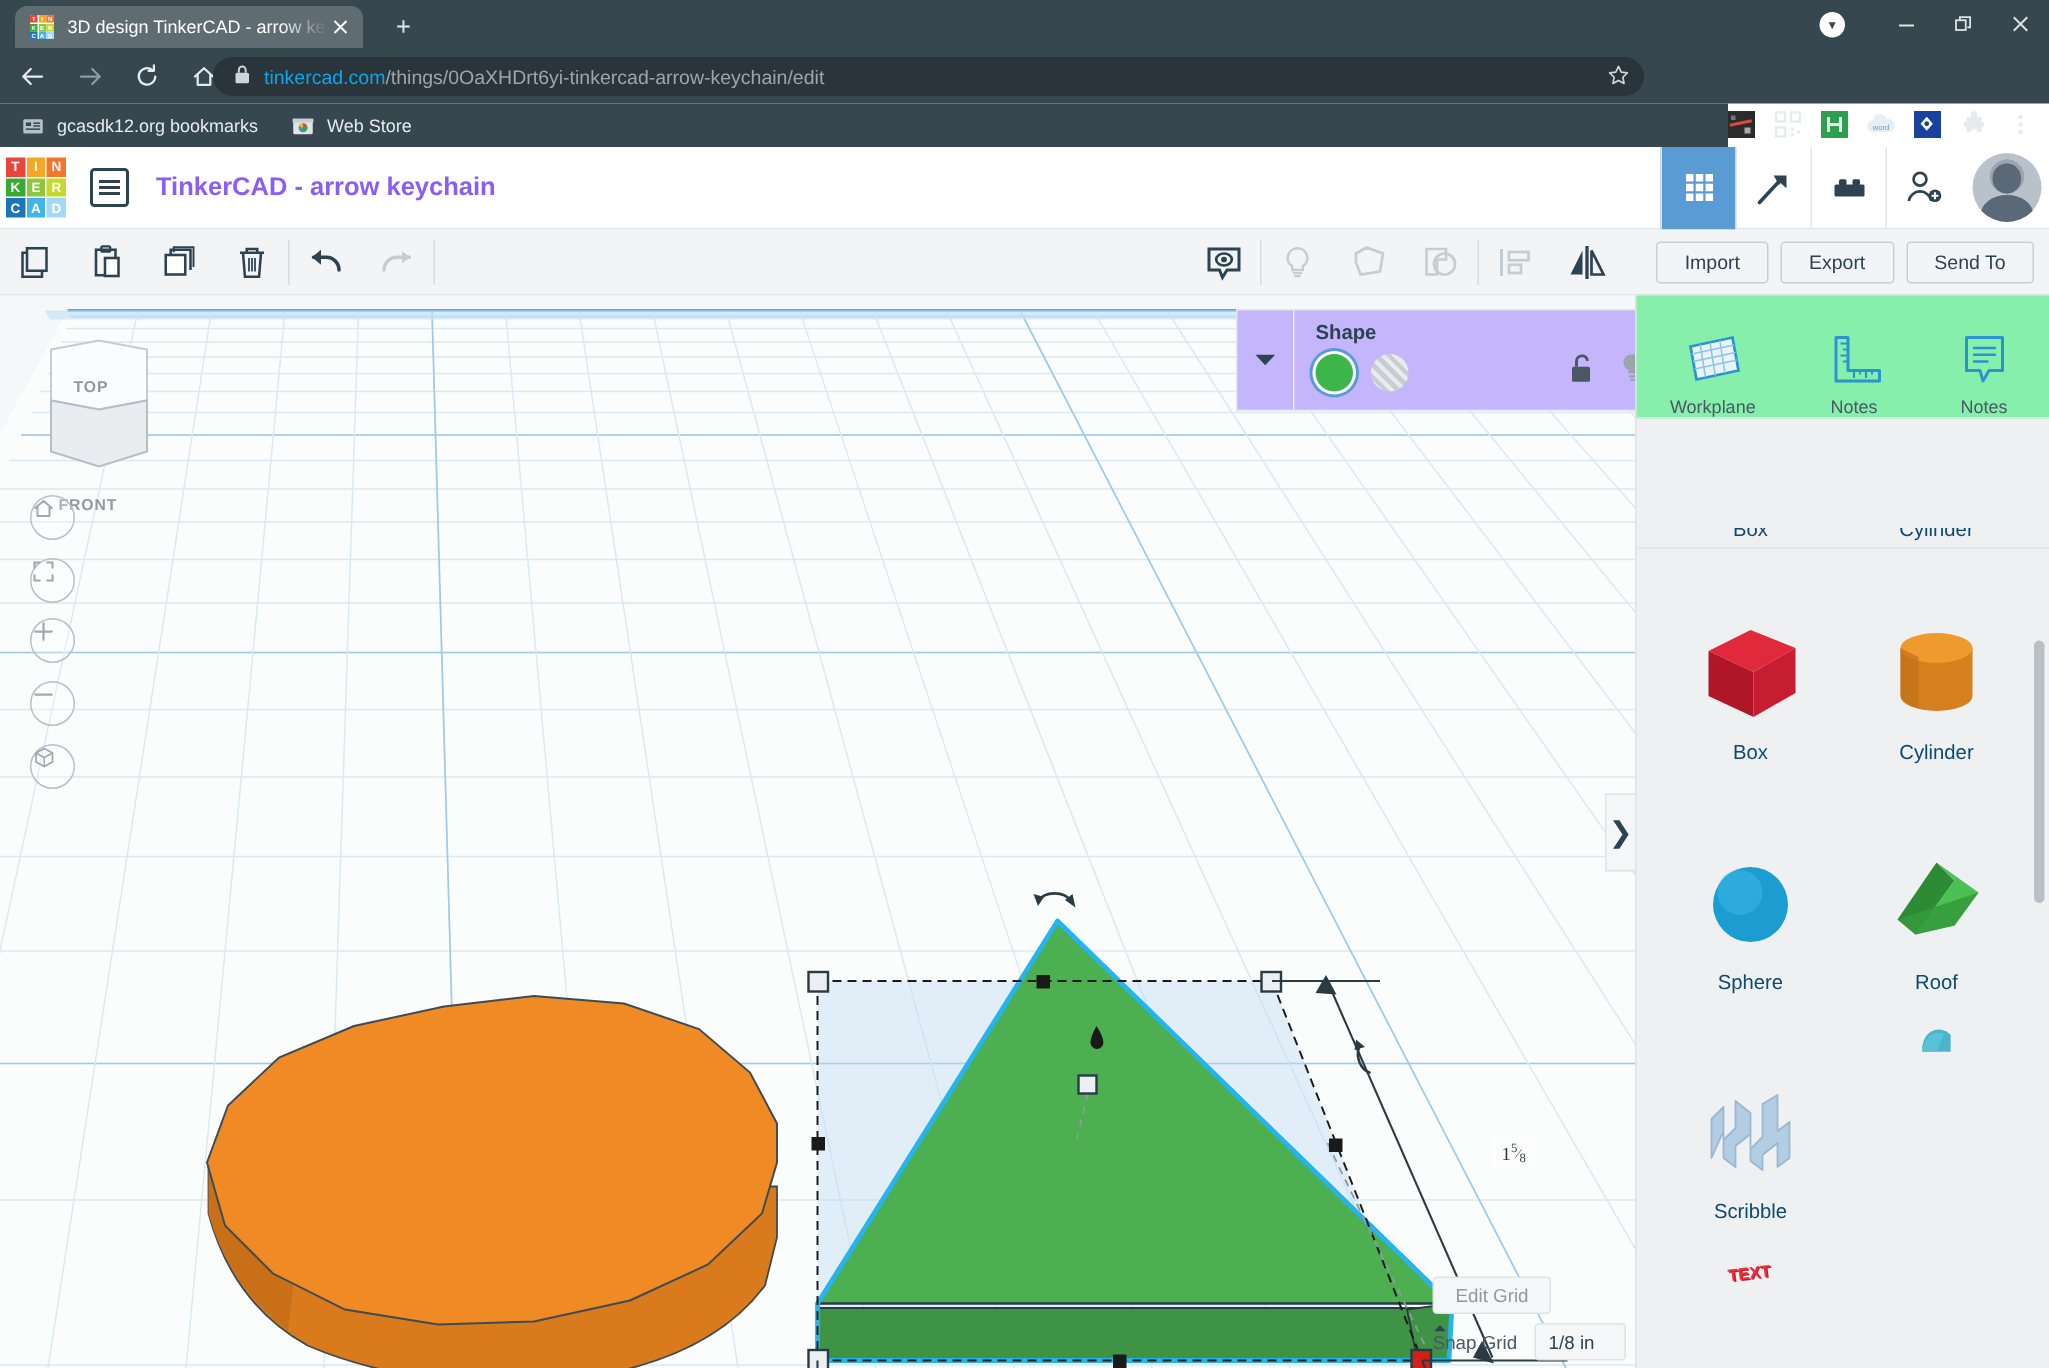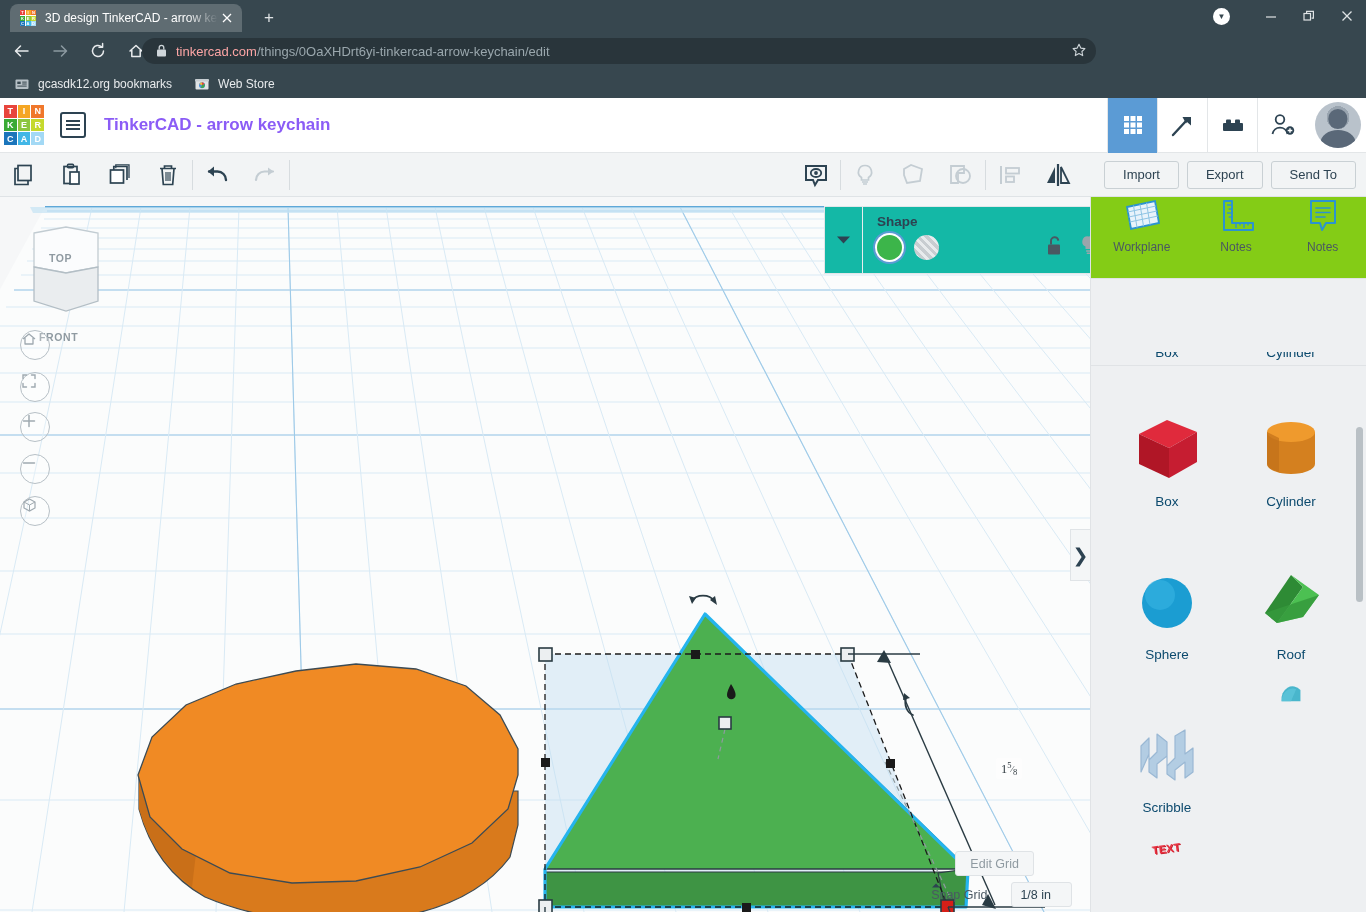--- a/index.html
+++ b/index.html
@@ -68,32 +68,32 @@
     display: flex; align-items: center; justify-content: center; font-size: 16px;
   }
   .navbtn.dim { color: #8c9aa1; }
   .omnibox {
     position: absolute; left: 142px; top: 6px; width: 954px; height: 26px;
     background: #29353b; border-radius: 13px; display: flex; align-items: center;
     padding: 0 10px 0 14px;
   }
   .omni-lock { color: #cfd6da; font-size: 11px; margin-right: 9px; }
   .omni-url { font-size: 13px; color: #9aa7ad; white-space: nowrap; }
-  .omni-url b { color: #fca5a5; font-weight: normal; }
+  .omni-url b { color: #0ea5e9; font-weight: normal; }
   .omni-star { margin-left: auto; color: #cfd6da; font-size: 13px; }
   .ext-row {
     position: absolute; right: 4px; top: 32px; height: 37px;
     display: flex; align-items: center;
   }
   .ext { width: 27px; height: 27px; margin: 0 2px; display: flex;
          align-items: center; justify-content: center; }
 
   
   .bookmarks {
-    position: absolute; top: 69px; left: 0; width: 1366px; height: 29px;
+    position: absolute; top: 69px; left: 0; width: 1152px; height: 29px;
     background: #37474f; display: flex; align-items: center; padding-left: 14px;
   }
   .bm { display: flex; align-items: center; margin-right: 22px; }
   .bm-ico { width: 16px; height: 16px; margin-right: 8px; }
   .bm-label { font-size: 12px; color: #e8ebed; }
 
   
   .tc-header {
     position: absolute; top: 98px; left: 0; width: 1366px; height: 55px;
     background: #ffffff; display: flex; align-items: center;
@@ -200,35 +200,35 @@
   .dimlabel sub { font-size: 8.5px; }
   .frac { font-size: 9px; vertical-align: 1px; margin-top: 12px; }
 
   
   .editgrid {
     position: absolute; right: 56px; bottom: 36px; height: 25px; padding: 0 14px;
     background: #f4f6f7; border: 1px solid #dfe3e6; border-radius: 3px;
     font-size: 12.5px; color: #8f9aa1; display: flex; align-items: center;
   }
   .snaprow {
-    position: absolute; right: 18px; bottom: 5px;
-    display: flex; align-items: center; gap: 24px;
+    position: absolute; right: 6px; bottom: 5px;
+    display: flex; align-items: center; gap: 12px;
   }
   .snap-label { font-size: 12.5px; color: #4a5862; }
   .snap-select {
     height: 25px; padding: 0 8px; background: #f4f6f7;
     border: 1px solid #dfe3e6; border-radius: 3px;
     display: flex; align-items: center; gap: 12px;
     font-size: 12.5px; color: #2d4352;
   }
 
   
   .shape-panel {
     position: absolute; left: 824px; top: 206px; width: 286px; height: 68px;
-    background: #14b8a6; border: 1px solid #e2e6e9; display: flex;
+    background: #c4b5fd; border: 1px solid #e2e6e9; display: flex;
   }
   .sp-collapse {
     width: 38px; display: flex; align-items: center; justify-content: center;
     border-right: 1px solid #e9ecee; color: #2d4352; font-size: 10px;
   }
   .sp-body { flex: 1; padding: 7px 12px 0 14px; }
   .sp-title { font-size: 13.5px; font-weight: bold; color: #2d4352; }
   .sp-row { display: flex; align-items: center; margin-top: 6px; }
   .swatch-solid {
     width: 25px; height: 25px; border-radius: 50%; background: #3cb54a;
@@ -239,22 +239,22 @@
     background: repeating-linear-gradient(45deg,#c8cdd1 0 3px,#e8ebed 3px 6px);
   }
   .sp-icons { margin-left: auto; display: flex; gap: 16px; align-items: center; }
 
   
   .rpanel {
     position: absolute; top: 197px; right: 0; width: 276px; height: 715px;
     background: #eef0f2; border-left: 1px solid #e0e3e6;
   }
   .rp-tools {
-    height: 82px; background: #84cc16; display: flex;
-    justify-content: space-around; align-items: flex-start;
+    height: 82px; background: #86efac; display: flex;
+    justify-content: space-around; align-items: flex-end;
     border-bottom: 1px solid #e0e3e6;
   }
   .rp-tool { display: flex; flex-direction: column; align-items: center; gap: 5px; }
   .rp-tool-label { font-size: 12px; color: #4a5862; }
   .rp-select {
     margin: 12px 12px 0 12px; height: 48px; background: #f4f6f7;
     border: 1px solid #dfe3e6; border-radius: 3px;
     padding: 5px 12px; position: relative;
   }
   .rp-select-sup { font-size: 10.5px; color: #6b7880; }

